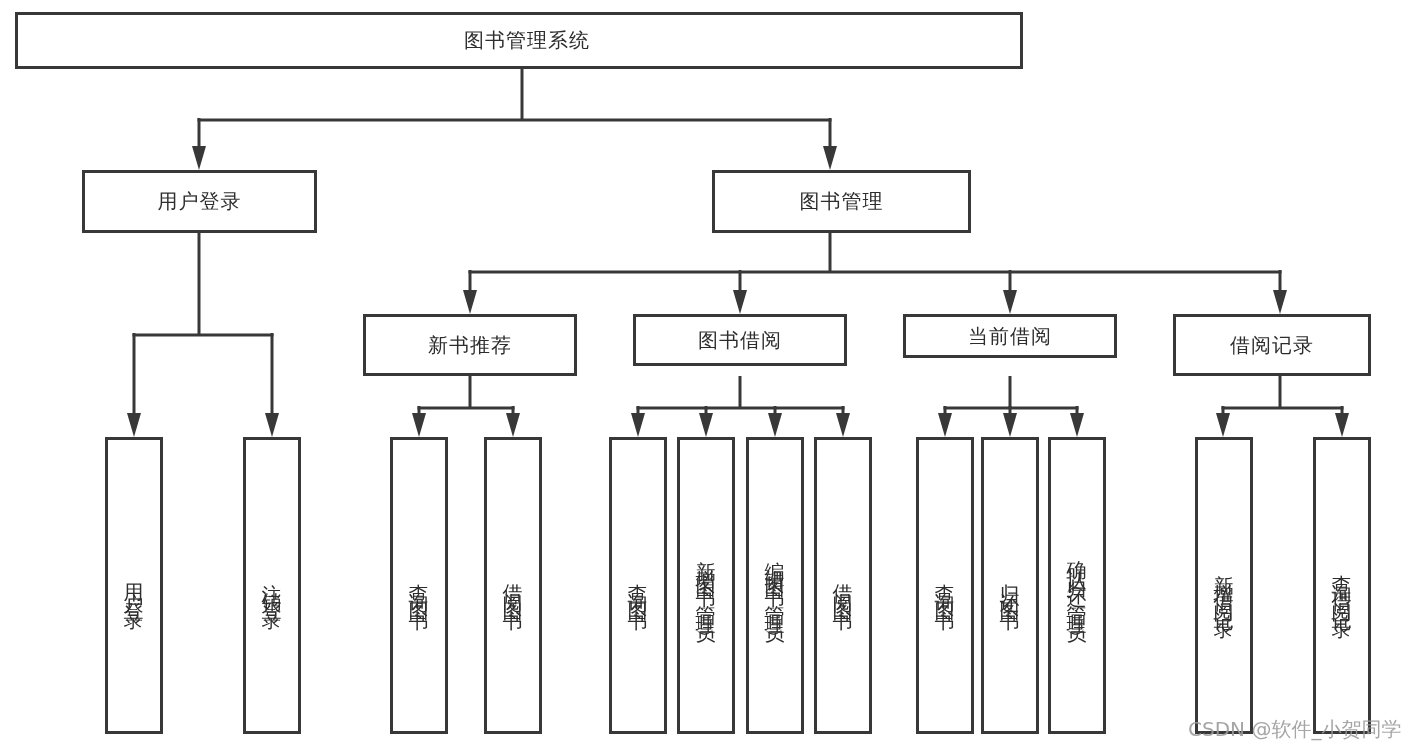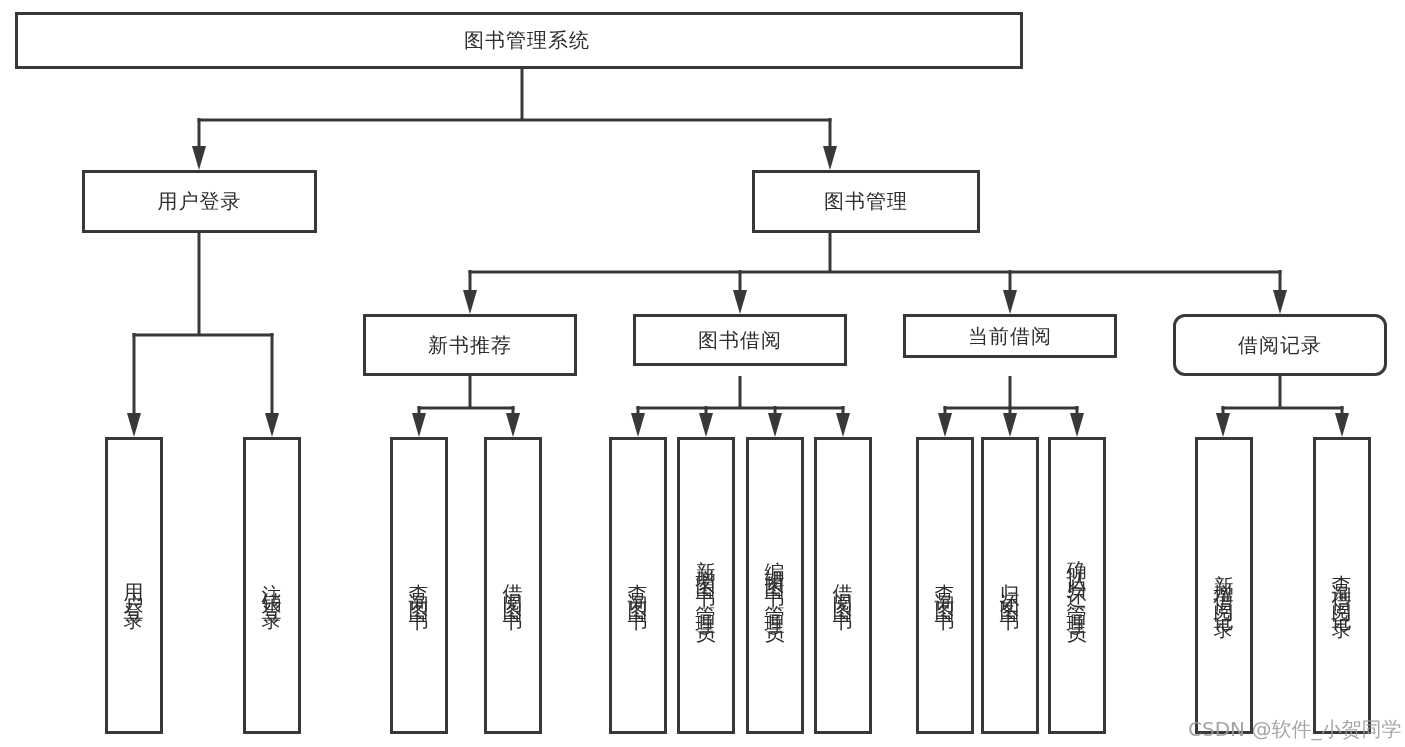--- a/index.html
+++ b/index.html
@@ -154,34 +154,34 @@
     </g>
   </svg>
 
   <div class="hbox" style="left:15px; top:12px; width:1008px; height:57px;padding-left:16px;">
     <span>图书管理系统</span>
   </div>
 
   <div class="hbox" style="left:82px; top:170px; width:235px; height:63px;">
     <span>用户登录</span>
   </div>
-  <div class="hbox" style="left:712px; top:170px; width:228px; height:63px;margin-left:40px;">
+  <div class="hbox" style="left:712px; top:170px; width:259px; height:63px;">
     <span>图书管理</span>
   </div>
 
   <div class="hbox" style="left:363px; top:314px; width:214px; height:62px;">
     <span>新书推荐</span>
   </div>
   <div class="hbox" style="left:633px; top:314px; width:214px; height:52px;">
     <span>图书借阅</span>
   </div>
   <div class="hbox" style="left:903px; top:314px; width:214px; height:44px;">
     <span>当前借阅</span>
   </div>
-  <div class="hbox" style="left:1173px; top:314px; width:214px; height:62px;border-radius:12px;">
+  <div class="hbox" style="left:1173px; top:314px; width:198px; height:62px;">
     <span>借阅记录</span>
   </div>
 
   <div class="leaf" style="left:105px;">
     <span class="vtext">用户登录</span>
   </div>
   <div class="leaf" style="left:243px;">
     <span class="vtext">注销登录</span>
   </div>
 

